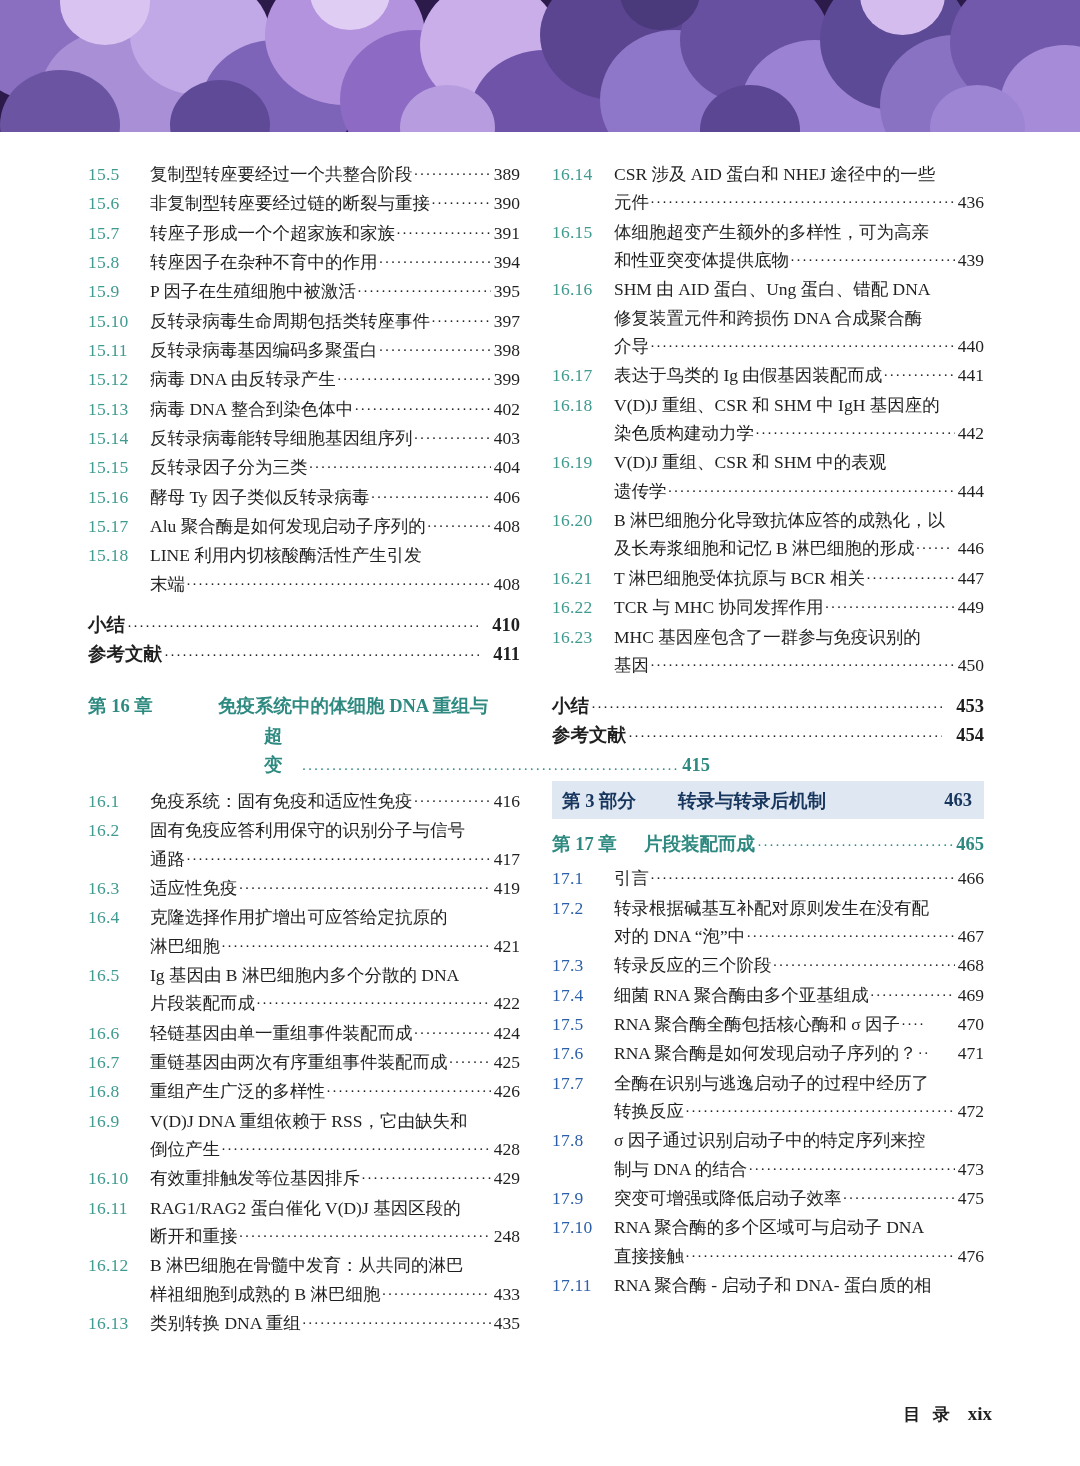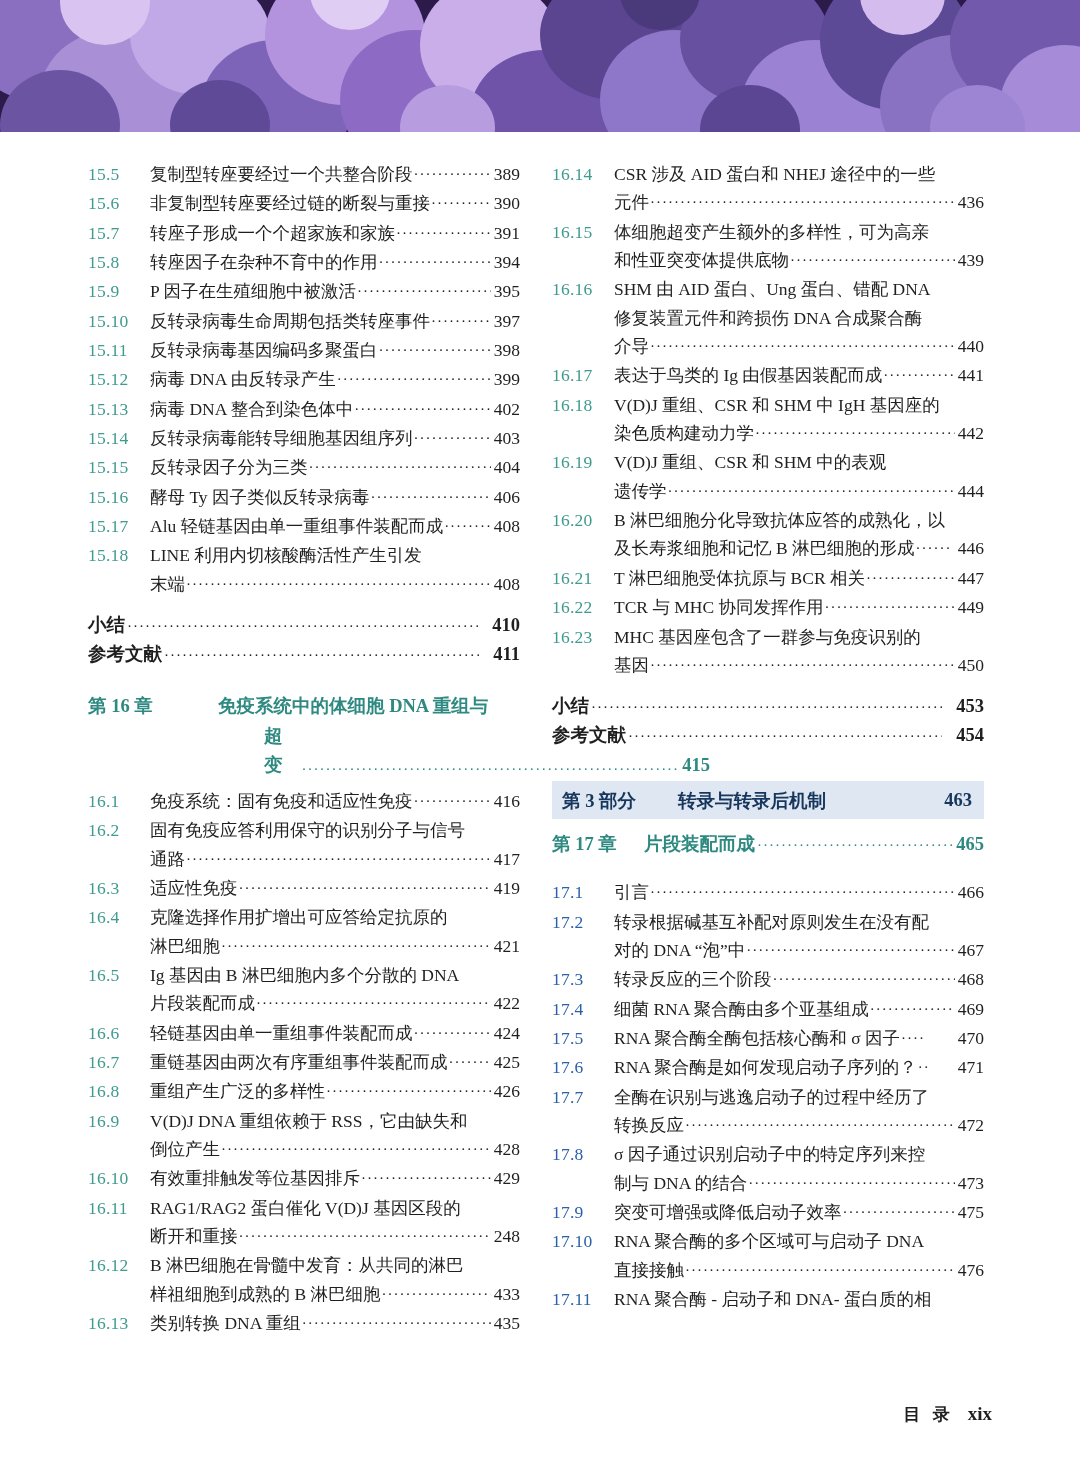--- a/index.html
+++ b/index.html
@@ -155,21 +155,21 @@
     margin: 0 2px;
   }
 
   .chapter-inline {
     display: flex;
     align-items: baseline;
     font-size: 18.5px;
     font-weight: bold;
     color: #2e8a80;
     margin-top: 10px;
-    margin-bottom: 22px;
+    margin-bottom: 8px;
   }
   .chapter-inline .cnum { flex: 0 0 auto; width: 92px; }
   .chapter-inline .ctitle { flex: 0 0 auto; white-space: nowrap; }
   .chapter-inline .dots {
     flex: 1 1 auto;
     overflow: hidden;
     white-space: nowrap;
     font-weight: normal;
     letter-spacing: 1px;
     font-size: 15px;
@@ -378,21 +378,21 @@
             <span class="dots">··························································</span>
             <span class="pg">406</span>
           </span>
       </span>
     </div>
 
     <div class="entry">
       <span class="num">15.17</span>
       <span class="body">
         <span class="line">
-            <span class="txt">Alu 轻链基因由单一重组事件装配而成</span>
+            <span class="txt">Alu 聚合酶是如何发现启动子序列的</span>
             <span class="dots">····························</span>
             <span class="pg">408</span>
           </span>
       </span>
     </div>
 
     <div class="entry">
       <span class="num">15.18</span>
       <span class="body">
         <span class="line nodots">

